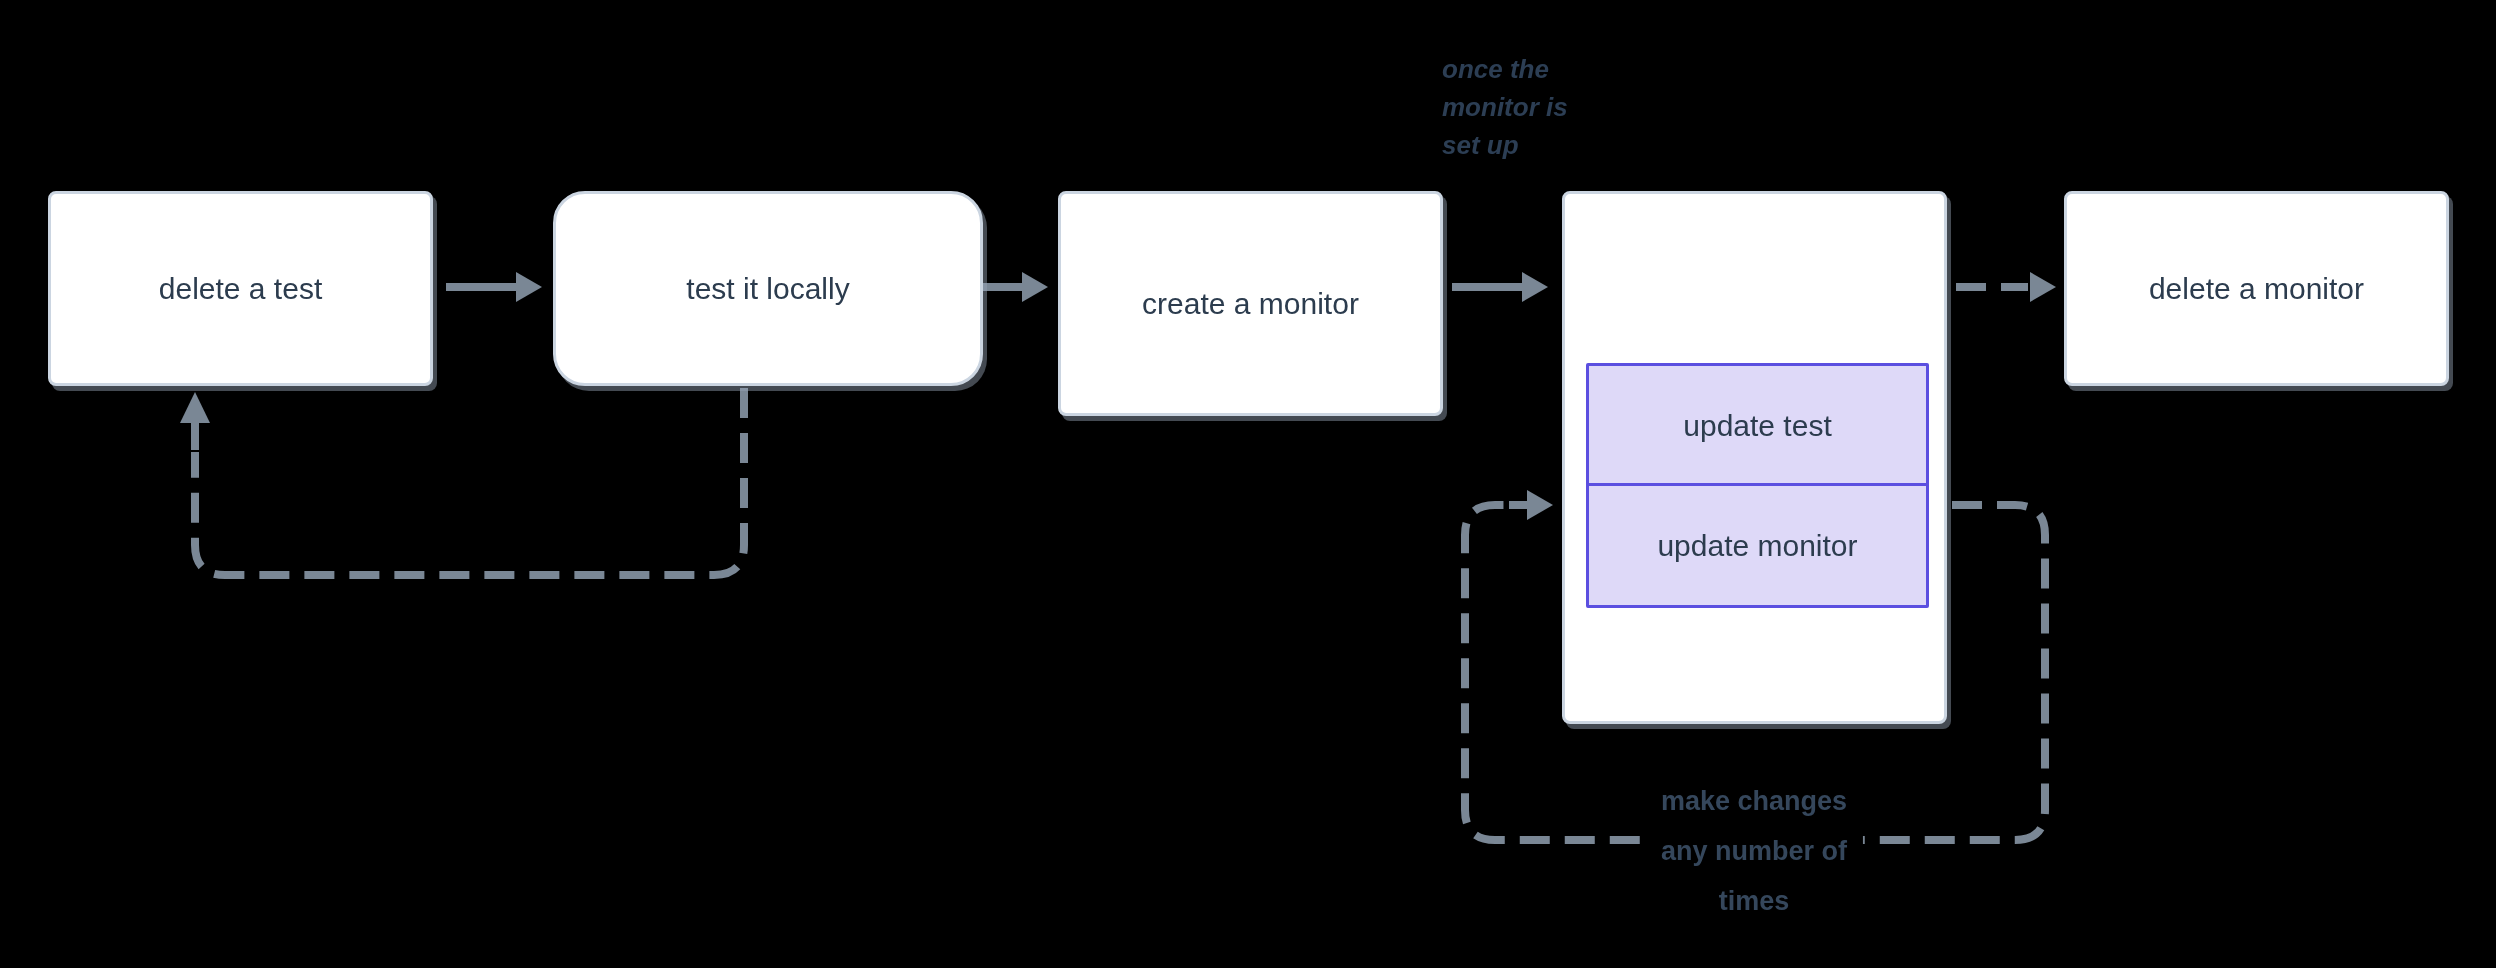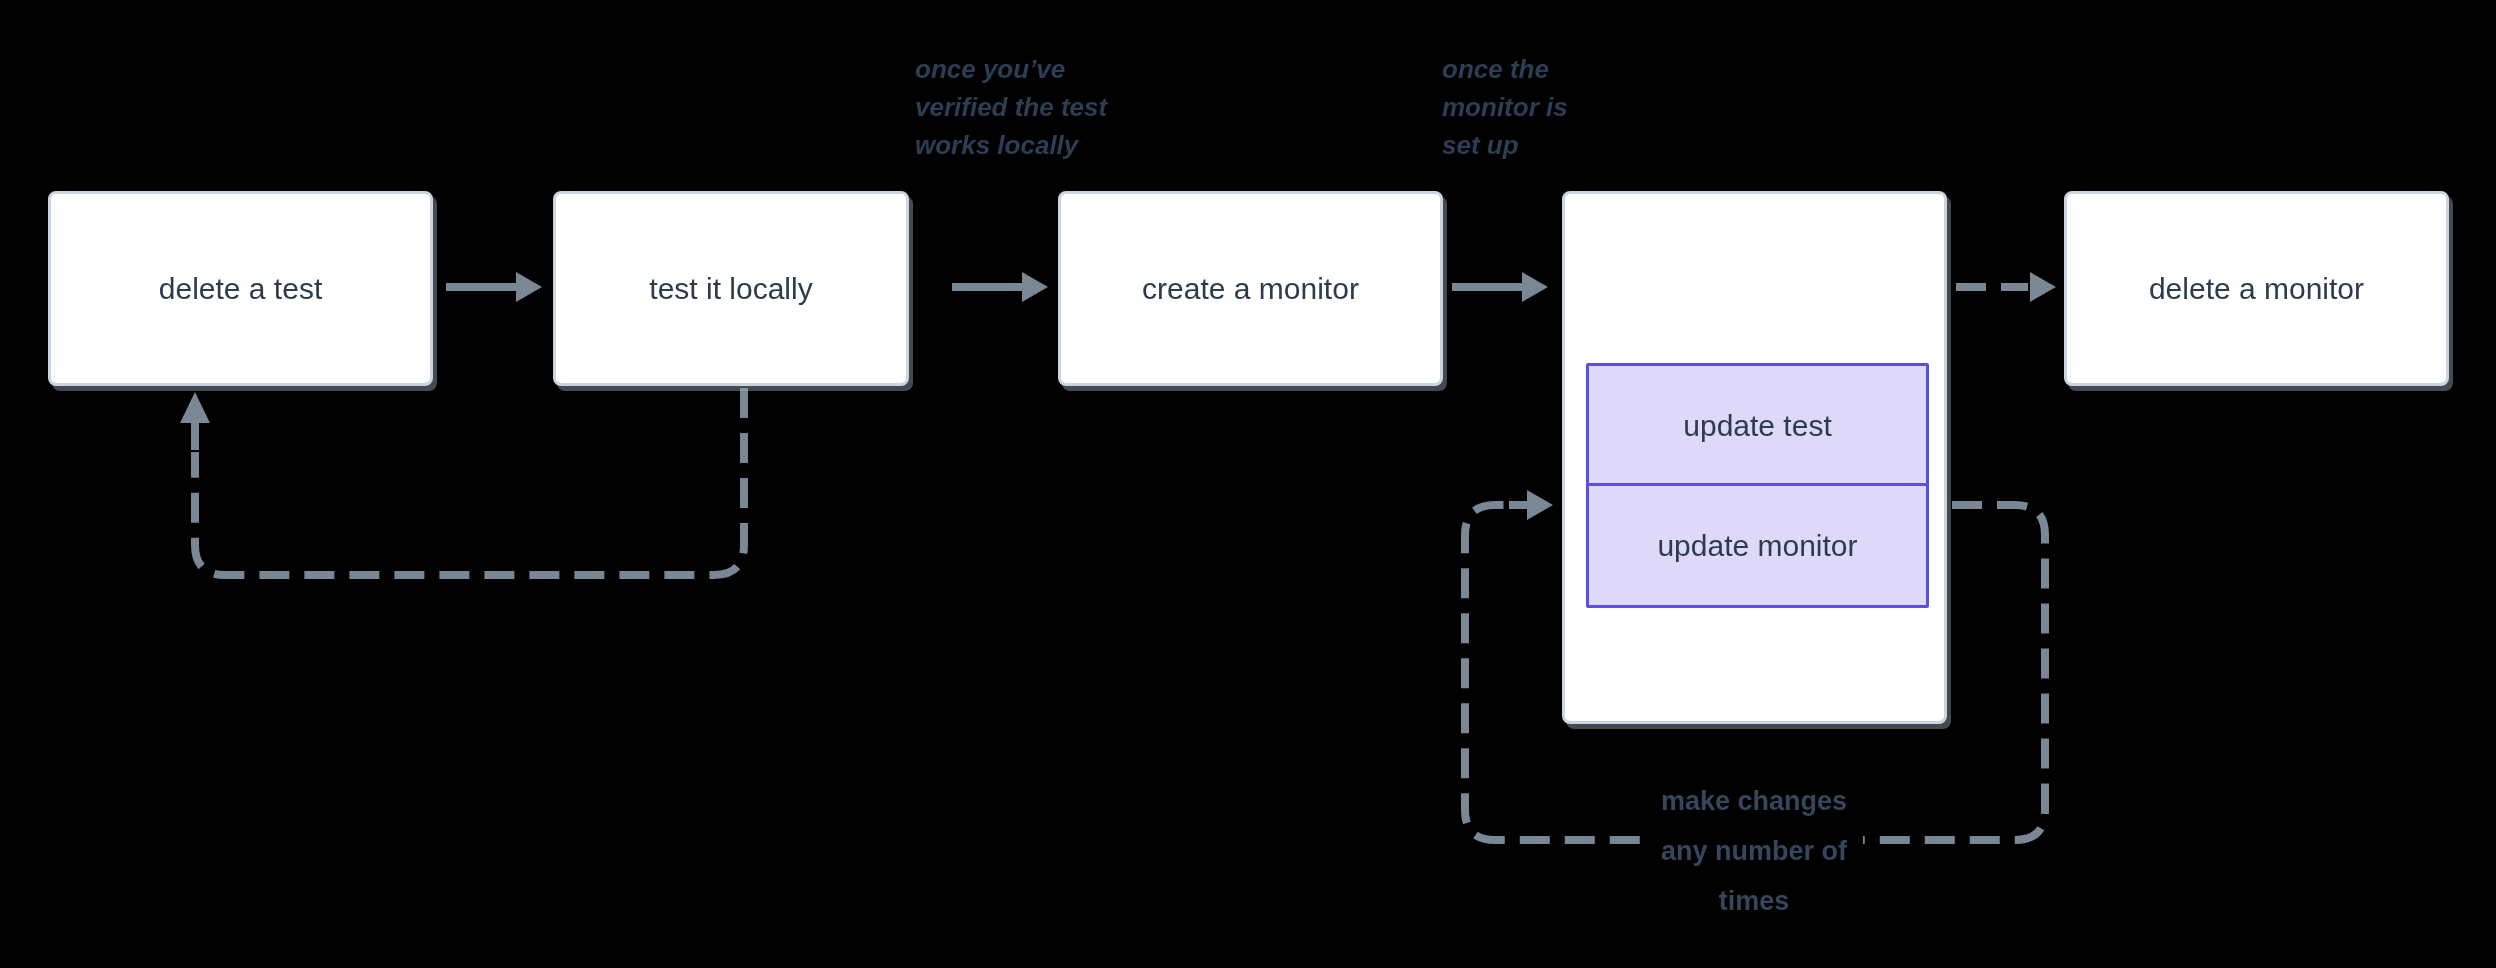--- a/index.html
+++ b/index.html
@@ -25,22 +25,22 @@
   .head{fill:var(--connector);stroke:none;}
 
   .node{
     position:absolute;box-sizing:border-box;z-index:2;
     background:var(--node_fill);border:3px solid var(--node_border);border-radius:8px;
     color:var(--node_text);font-size:30px;font-weight:500;
     display:flex;align-items:center;justify-content:center;
     box-shadow:4px 5px 0 var(--shadow);
   }
   .box1{left:48px;top:191px;width:385px;height:195px;}
-  .box2{left:553px;top:191px;width:356px;height:195px;}
-  .box3{left:1058px;top:191px;width:385px;height:195px;}
+  .box2{left:553px;top:191px;width:430px;height:195px;border-radius:32px;}
+  .box3{left:1058px;top:191px;width:385px;height:225px;}
   .box4{left:1562px;top:191px;width:385px;height:533px;display:block;}
   .box5{left:2064px;top:191px;width:385px;height:195px;}
 
   .manage-title{
     position:absolute;top:78px;left:0;width:100%;text-align:center;
     font-size:30px;font-weight:500;color:var(--node_text);
   }
   .subnode{
     position:absolute;box-sizing:border-box;left:21px;width:343px;height:125px;
     background:var(--subnode_fill);border:3px solid var(--subnode_border);border-radius:2px;
@@ -114,25 +114,20 @@
     </div>
     <div class="subnode sub2">
       <span>update monitor</span>
     </div>
   </div>
 
   <div class="node box5">
     <span>delete a monitor</span>
   </div>
 
-  <div class="annotation ann1">
-    <span class="line">once you’ve</span>
-    <span class="line">verified the test</span>
-    <span class="line">works locally</span>
-  </div>
 
   <div class="annotation ann2">
     <span class="line">once the</span>
     <span class="line">monitor is</span>
     <span class="line">set up</span>
   </div>
 
 
   <div class="loop-label lbl-changes">
     <span class="line">make changes</span>

